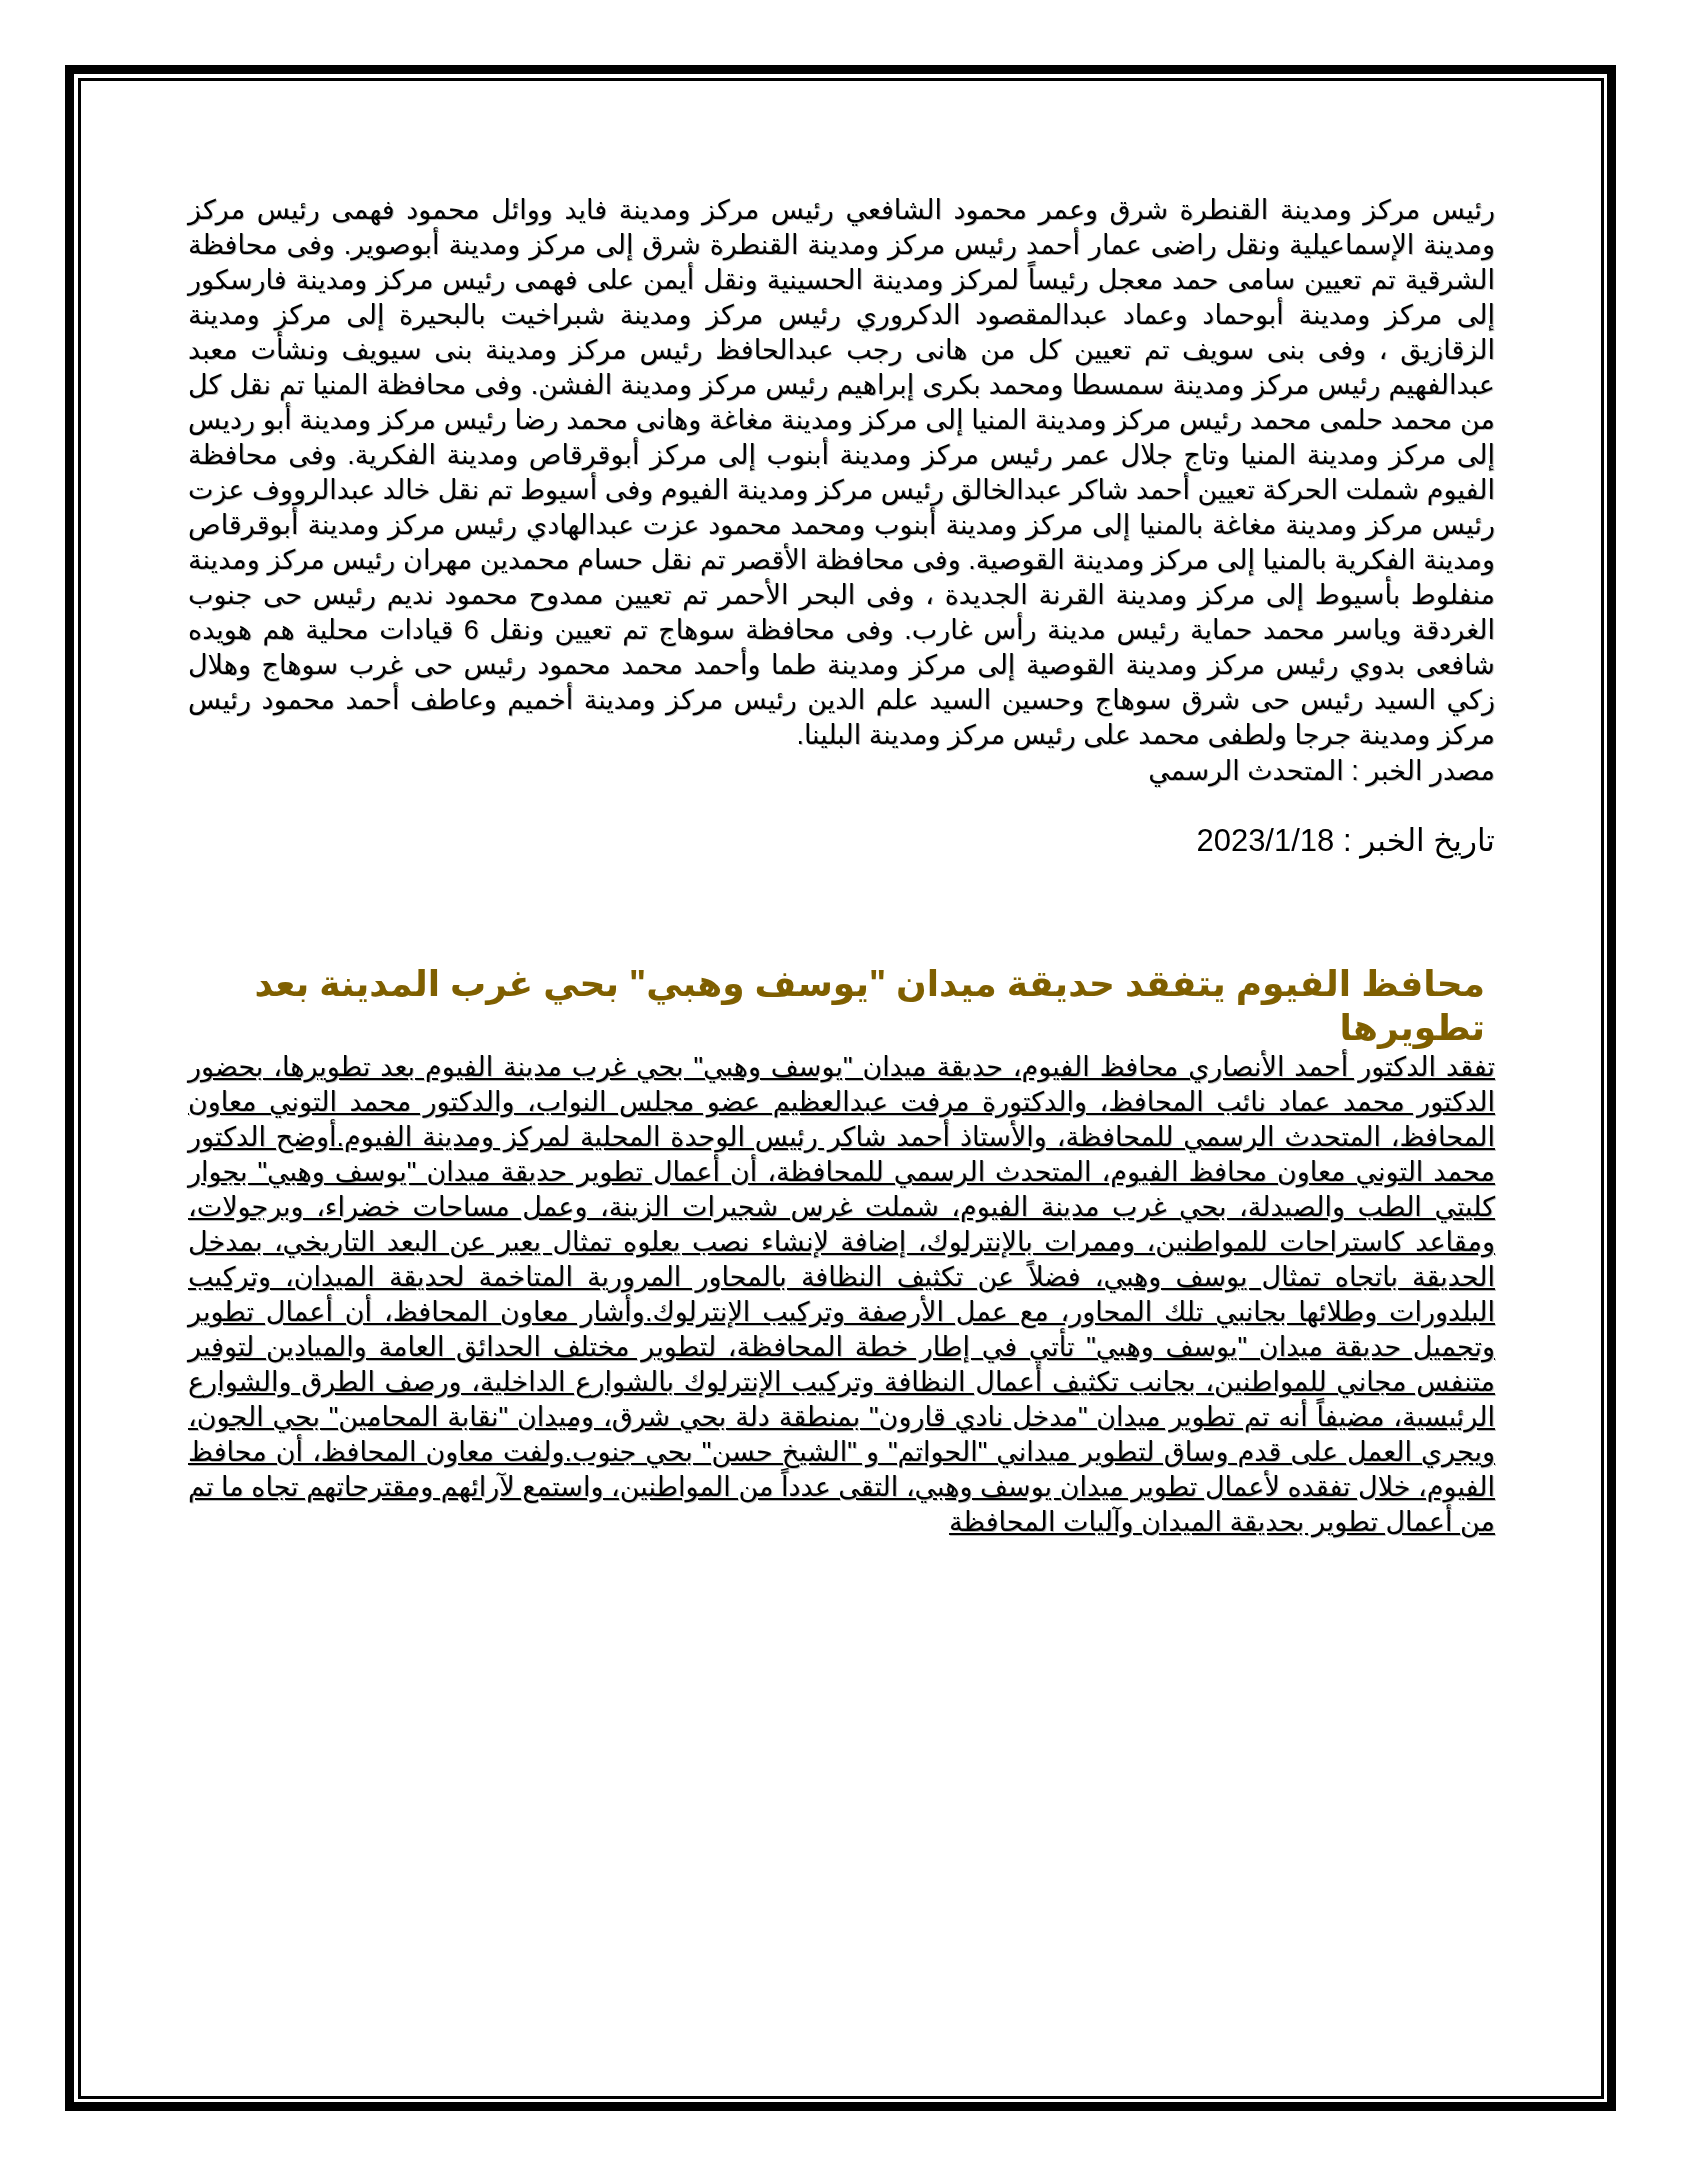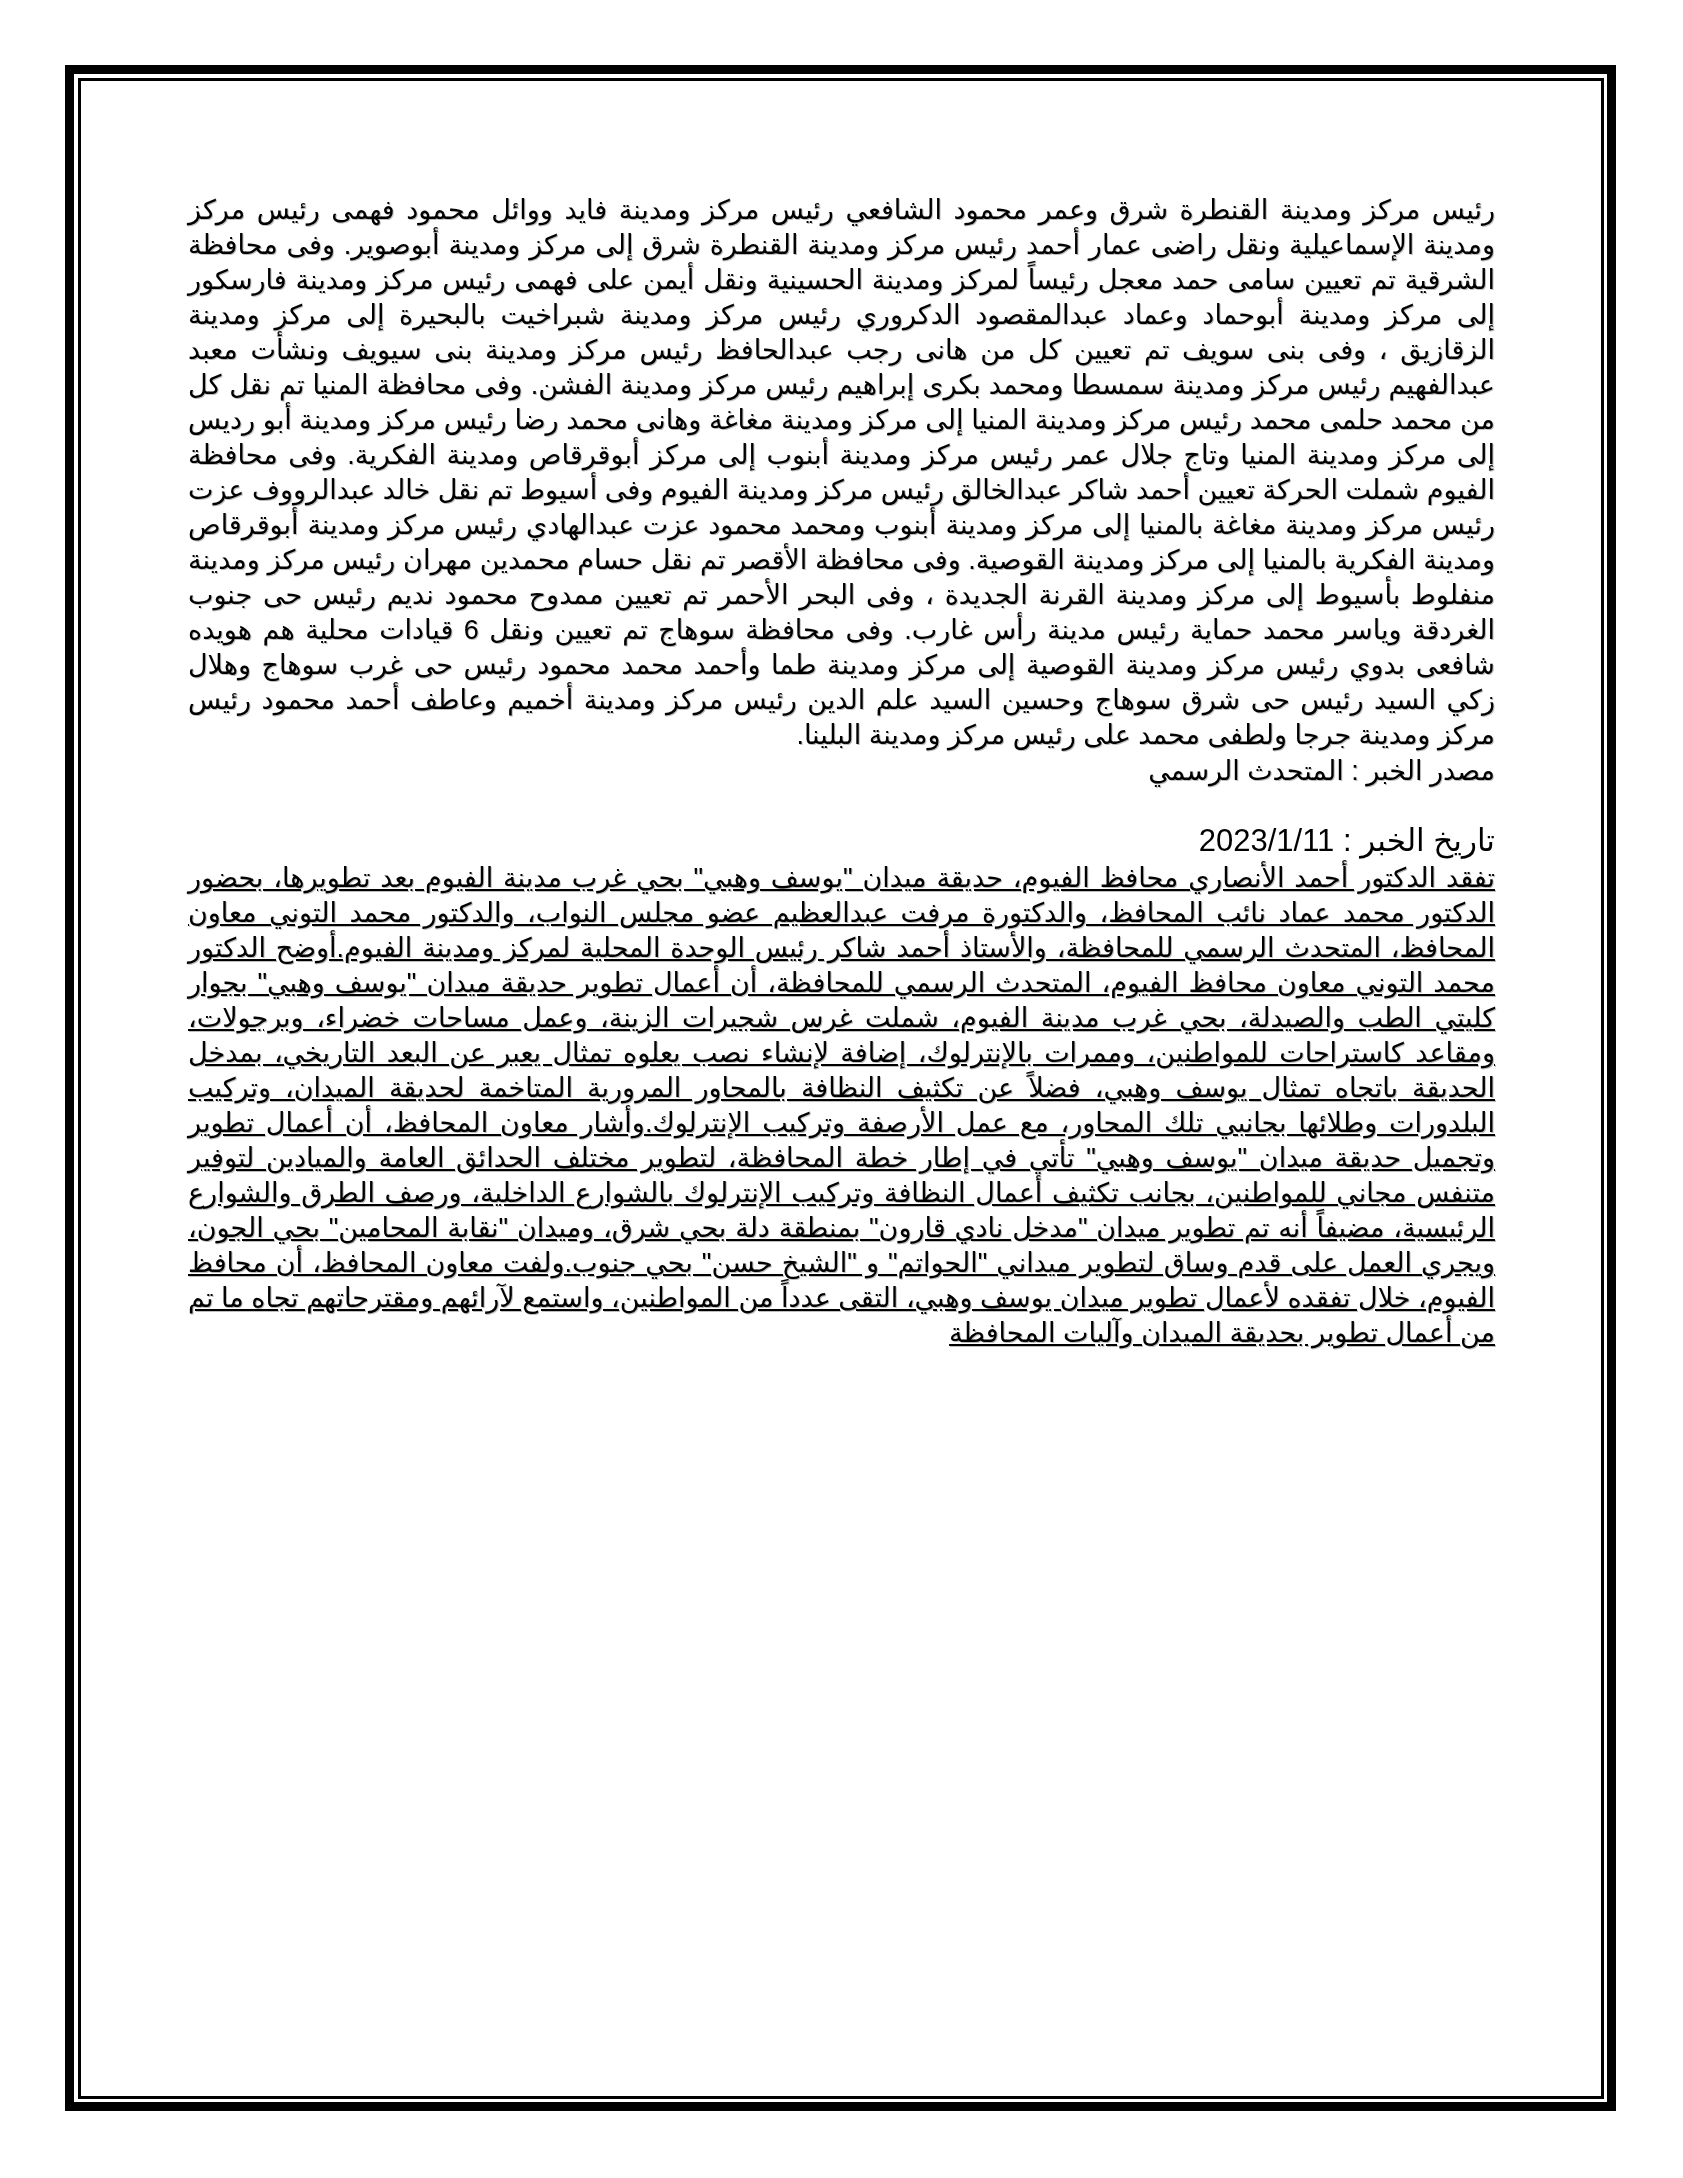--- a/index.html
+++ b/index.html
@@ -76,20 +76,21 @@
 </head>
 <body>
 
 <div class="page-border-outer"></div>
 <div class="page-border-inner"></div>
 
 <div class="content">
   <section>
     <p class="body-text">رئيس مركز ومدينة القنطرة شرق وعمر محمود الشافعي رئيس مركز ومدينة فايد ووائل محمود فهمى رئيس مركز ومدينة الإسماعيلية ونقل راضى عمار أحمد رئيس مركز ومدينة القنطرة شرق إلى مركز ومدينة أبوصوير. وفى محافظة الشرقية تم تعيين سامى حمد معجل رئيساً لمركز ومدينة الحسينية ونقل أيمن على فهمى رئيس مركز ومدينة فارسكور إلى مركز ومدينة أبوحماد وعماد عبدالمقصود الدكروري رئيس مركز ومدينة شبراخيت بالبحيرة إلى مركز ومدينة الزقازيق ، وفى بنى سويف تم تعيين كل من هانى رجب عبدالحافظ رئيس مركز ومدينة بنى سيويف ونشأت معبد عبدالفهيم رئيس مركز ومدينة سمسطا ومحمد بكرى إبراهيم رئيس مركز ومدينة الفشن. وفى محافظة المنيا تم نقل كل من محمد حلمى محمد رئيس مركز ومدينة المنيا إلى مركز ومدينة مغاغة وهانى محمد رضا رئيس مركز ومدينة أبو رديس إلى مركز ومدينة المنيا وتاج جلال عمر رئيس مركز ومدينة أبنوب إلى مركز أبوقرقاص ومدينة الفكرية. وفى محافظة الفيوم شملت الحركة تعيين أحمد شاكر عبدالخالق رئيس مركز ومدينة الفيوم وفى أسيوط تم نقل خالد عبدالرووف عزت رئيس مركز ومدينة مغاغة بالمنيا إلى مركز ومدينة أبنوب ومحمد محمود عزت عبدالهادي رئيس مركز ومدينة أبوقرقاص ومدينة الفكرية بالمنيا إلى مركز ومدينة القوصية. وفى محافظة الأقصر تم نقل حسام محمدين مهران رئيس مركز ومدينة منفلوط بأسيوط إلى مركز ومدينة القرنة الجديدة ، وفى البحر الأحمر تم تعيين ممدوح محمود نديم رئيس حى جنوب الغردقة وياسر محمد حماية رئيس مدينة رأس غارب. وفى محافظة سوهاج تم تعيين ونقل 6 قيادات محلية هم هويده شافعى بدوي رئيس مركز ومدينة القوصية إلى مركز ومدينة طما وأحمد محمد محمود رئيس حى غرب سوهاج وهلال زكي السيد رئيس حى شرق سوهاج وحسين السيد علم الدين رئيس مركز ومدينة أخميم وعاطف أحمد محمود رئيس مركز ومدينة جرجا ولطفى محمد على رئيس مركز ومدينة البلينا.</p>
     <p class="meta-line">مصدر الخبر : المتحدث الرسمي</p>
-    <p class="date-line">تاريخ الخبر : 2023/1/11</p>
+    <p class="date-line">تاريخ الخبر : 2023/1/18</p>
   </section>
 
   <section>
+    <h2 class="article-title" style="color: rgb(127, 95, 0);">محافظ الفيوم يتفقد حديقة ميدان "يوسف وهبي" بحي غرب المدينة بعد تطويرها</h2>
     <p class="body-text second">تفقد الدكتور أحمد الأنصاري محافظ الفيوم، حديقة ميدان "يوسف وهبي" بحي غرب مدينة الفيوم بعد تطويرها، بحضور الدكتور محمد عماد نائب المحافظ، والدكتورة مرفت عبدالعظيم عضو مجلس النواب، والدكتور محمد التوني معاون المحافظ، المتحدث الرسمي للمحافظة، والأستاذ أحمد شاكر رئيس الوحدة المحلية لمركز ومدينة الفيوم.أوضح الدكتور محمد التوني معاون محافظ الفيوم، المتحدث الرسمي للمحافظة، أن أعمال تطوير حديقة ميدان "يوسف وهبي" بجوار كليتي الطب والصيدلة، بحي غرب مدينة الفيوم، شملت غرس شجيرات الزينة، وعمل مساحات خضراء، وبرجولات، ومقاعد كاستراحات للمواطنين، وممرات بالإنترلوك، إضافة لإنشاء نصب يعلوه تمثال يعبر عن البعد التاريخي، بمدخل الحديقة باتجاه تمثال يوسف وهبي، فضلاً عن تكثيف النظافة بالمحاور المرورية المتاخمة لحديقة الميدان، وتركيب البلدورات وطلائها بجانبي تلك المحاور، مع عمل الأرصفة وتركيب الإنترلوك.وأشار معاون المحافظ، أن أعمال تطوير وتجميل حديقة ميدان "يوسف وهبي" تأتي في إطار خطة المحافظة، لتطوير مختلف الحدائق العامة والميادين لتوفير متنفس مجاني للمواطنين، بجانب تكثيف أعمال النظافة وتركيب الإنترلوك بالشوارع الداخلية، ورصف الطرق والشوارع الرئيسية، مضيفاً أنه تم تطوير ميدان "مدخل نادي قارون" بمنطقة دلة بحي شرق، وميدان "نقابة المحامين" بحي الجون، ويجري العمل على قدم وساق لتطوير ميداني "الحواتم" و "الشيخ حسن" بحي جنوب.ولفت معاون المحافظ، أن محافظ الفيوم، خلال تفقده لأعمال تطوير ميدان يوسف وهبي، التقى عدداً من المواطنين، واستمع لآرائهم ومقترحاتهم تجاه ما تم من أعمال تطوير بحديقة الميدان وآليات المحافظة</p>
   </section>
 </div>
 
 
 </body></html>

